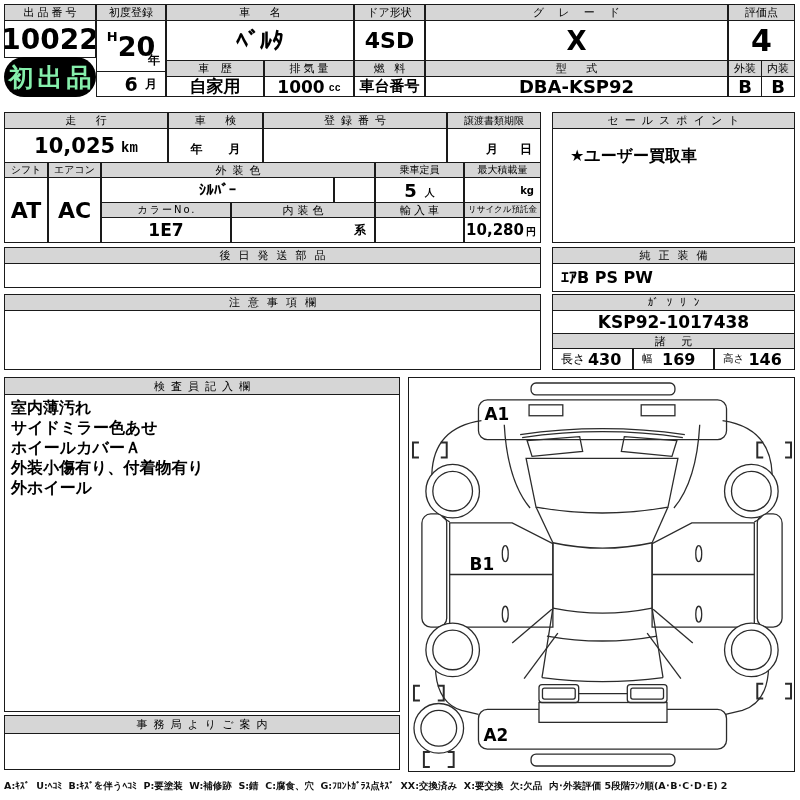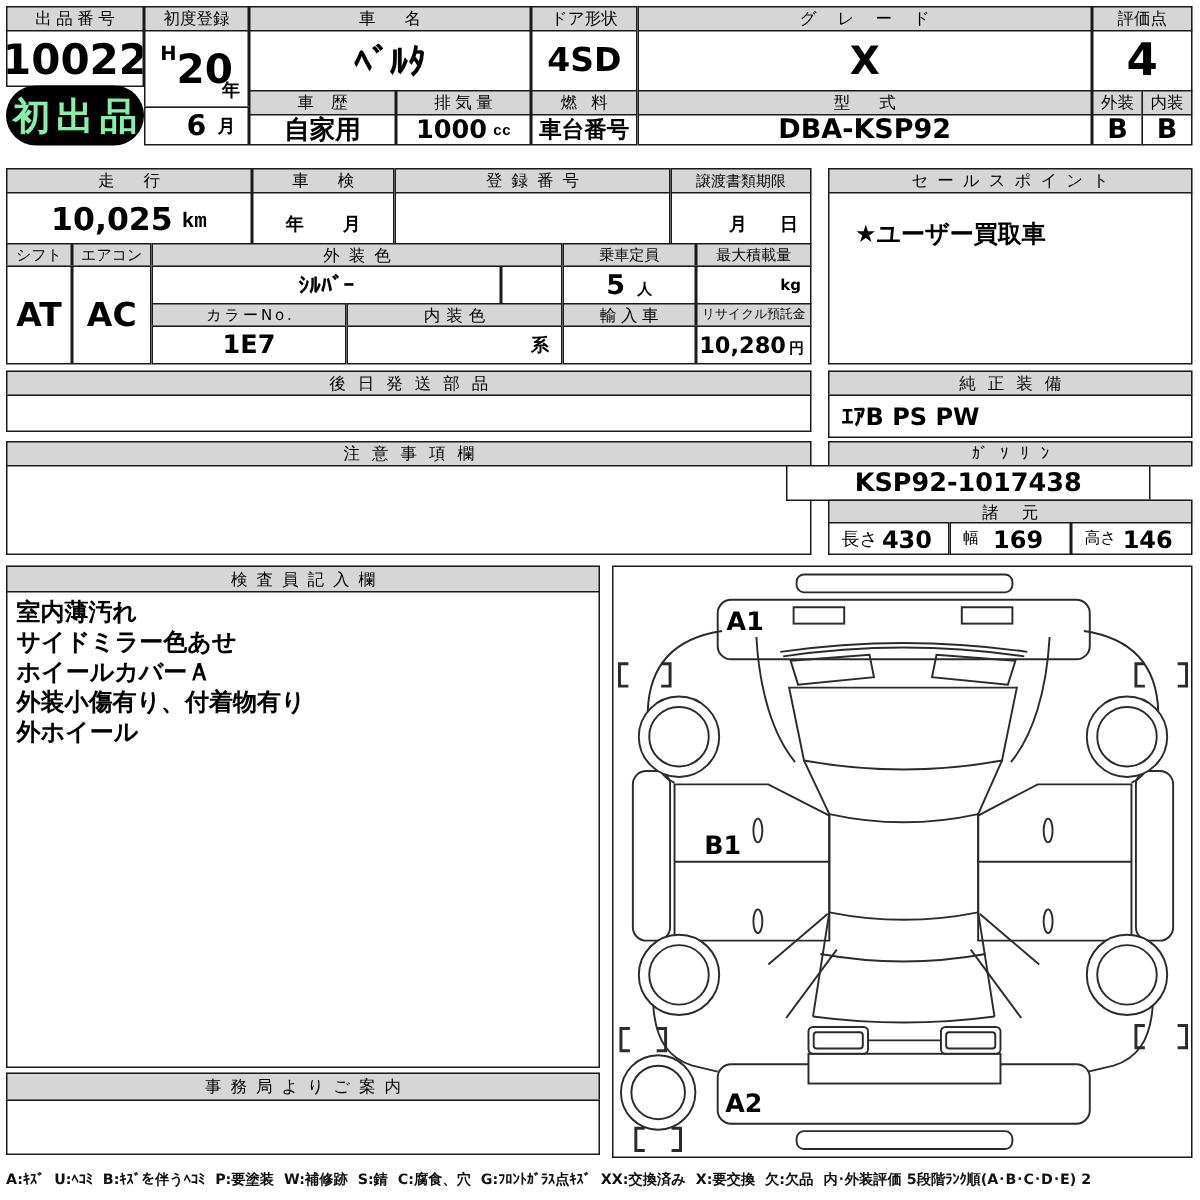--- a/index.html
+++ b/index.html
@@ -131,21 +131,21 @@
   <div class="v" style="left:552px;top:128px;width:243px;height:115px;align-items:flex-start;justify-content:flex-start;padding:17px;font-size:16px">★ユーザー買取車</div>
 
   <div class="h" style="left:4px;top:247px;width:537px;height:17px;letter-spacing:8px;text-indent:8px">後日発送部品</div>
   <div class="v" style="left:4px;top:263px;width:537px;height:25px"></div>
   <div class="h" style="left:552px;top:247px;width:243px;height:17px;letter-spacing:8px;text-indent:8px">純正装備</div>
   <div class="v" style="left:552px;top:263px;width:243px;height:29px;justify-content:flex-start;padding-left:8px;font-size:16px">ｴｱB PS PW</div>
 
   <div class="h" style="left:4px;top:294px;width:537px;height:17px;letter-spacing:8px;text-indent:8px">注意事項欄</div>
   <div class="v" style="left:4px;top:310px;width:537px;height:60px"></div>
   <div class="h" style="left:552px;top:294px;width:243px;height:17px;letter-spacing:8px;text-indent:8px">ｶﾞｿﾘﾝ</div>
-  <div class="v" style="left:524px;top:310px;width:243px;height:24px;font-size:17px">KSP92-1017438</div>
+  <div class="v" style="left:552px;top:310px;width:243px;height:24px;font-size:17px">KSP92-1017438</div>
   <div class="h" style="left:552px;top:333px;width:243px;height:16px;letter-spacing:6px;text-indent:6px">諸 元</div>
   <div class="v" style="left:552px;top:348px;width:81px;height:22px;justify-content:space-between;padding:0 8px">
     <span style="font-size:12px;font-weight:normal">長さ</span>
     <span style="font-size:16px">430</span>
     <span></span>
   </div>
   <div class="v" style="left:633px;top:348px;width:81px;height:22px;justify-content:space-between;padding:0 8px">
     <span style="font-size:10.5px;font-weight:normal">幅</span>
     <span style="font-size:16px">169</span>
     <span></span>

